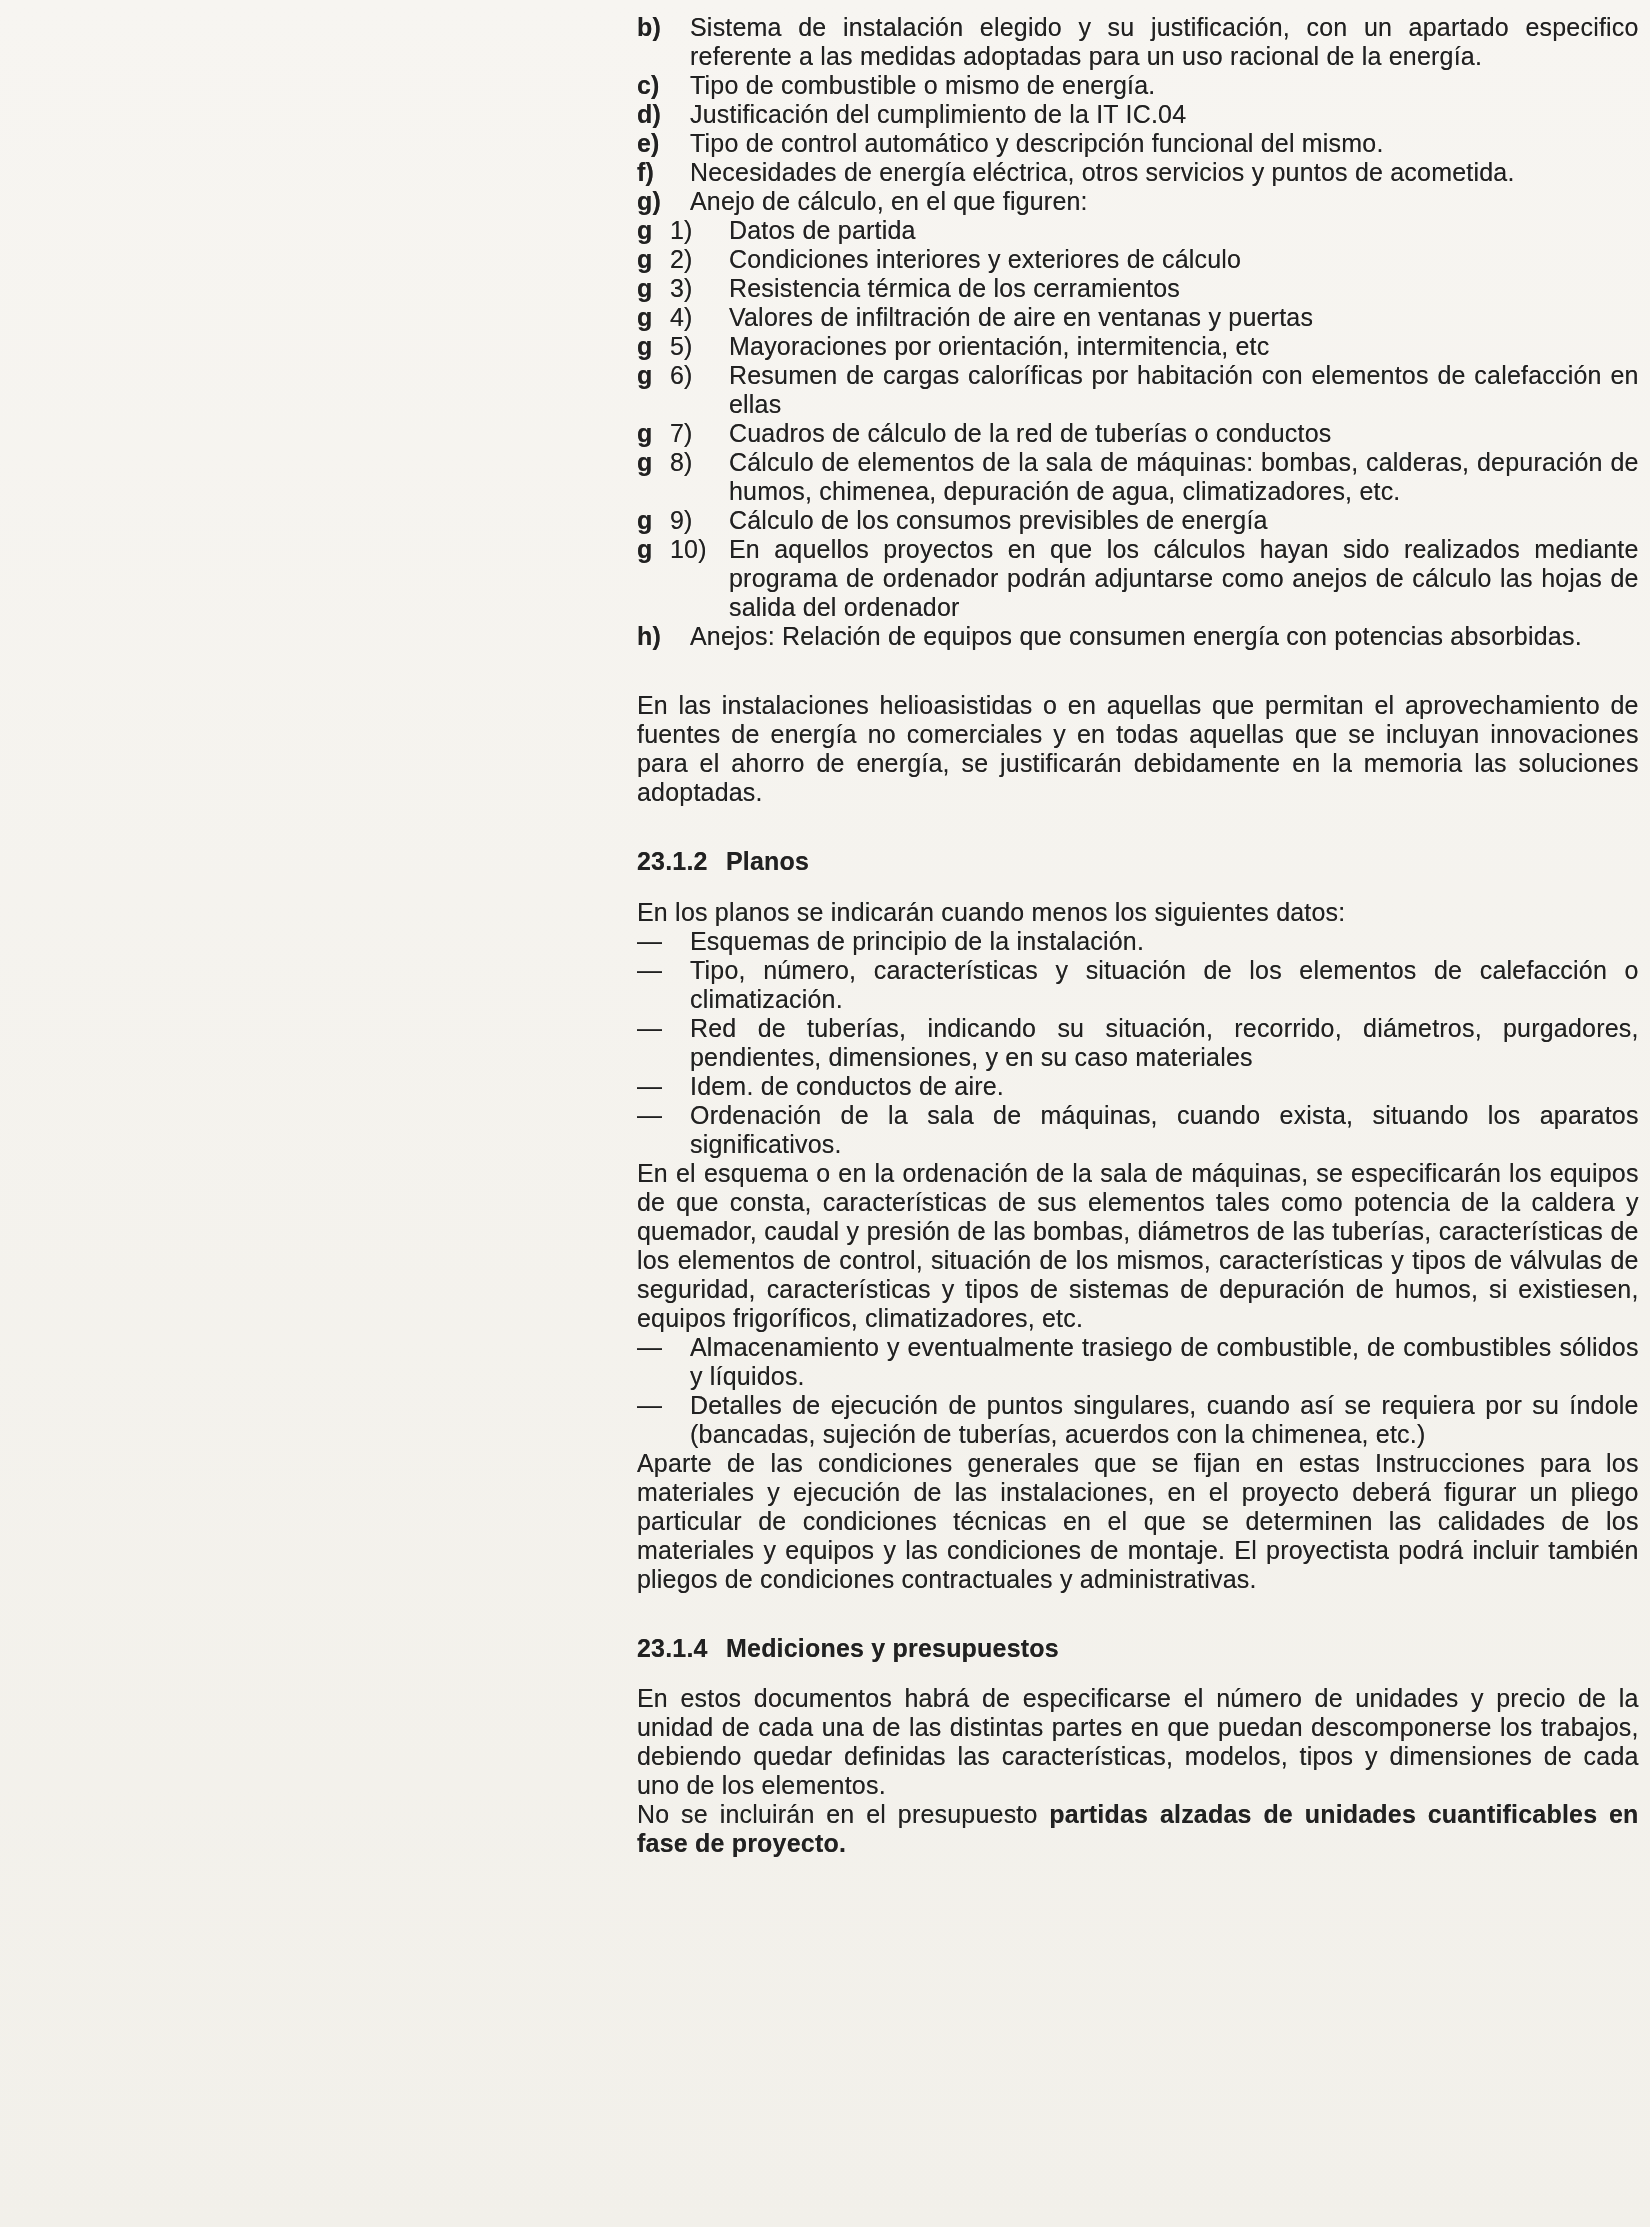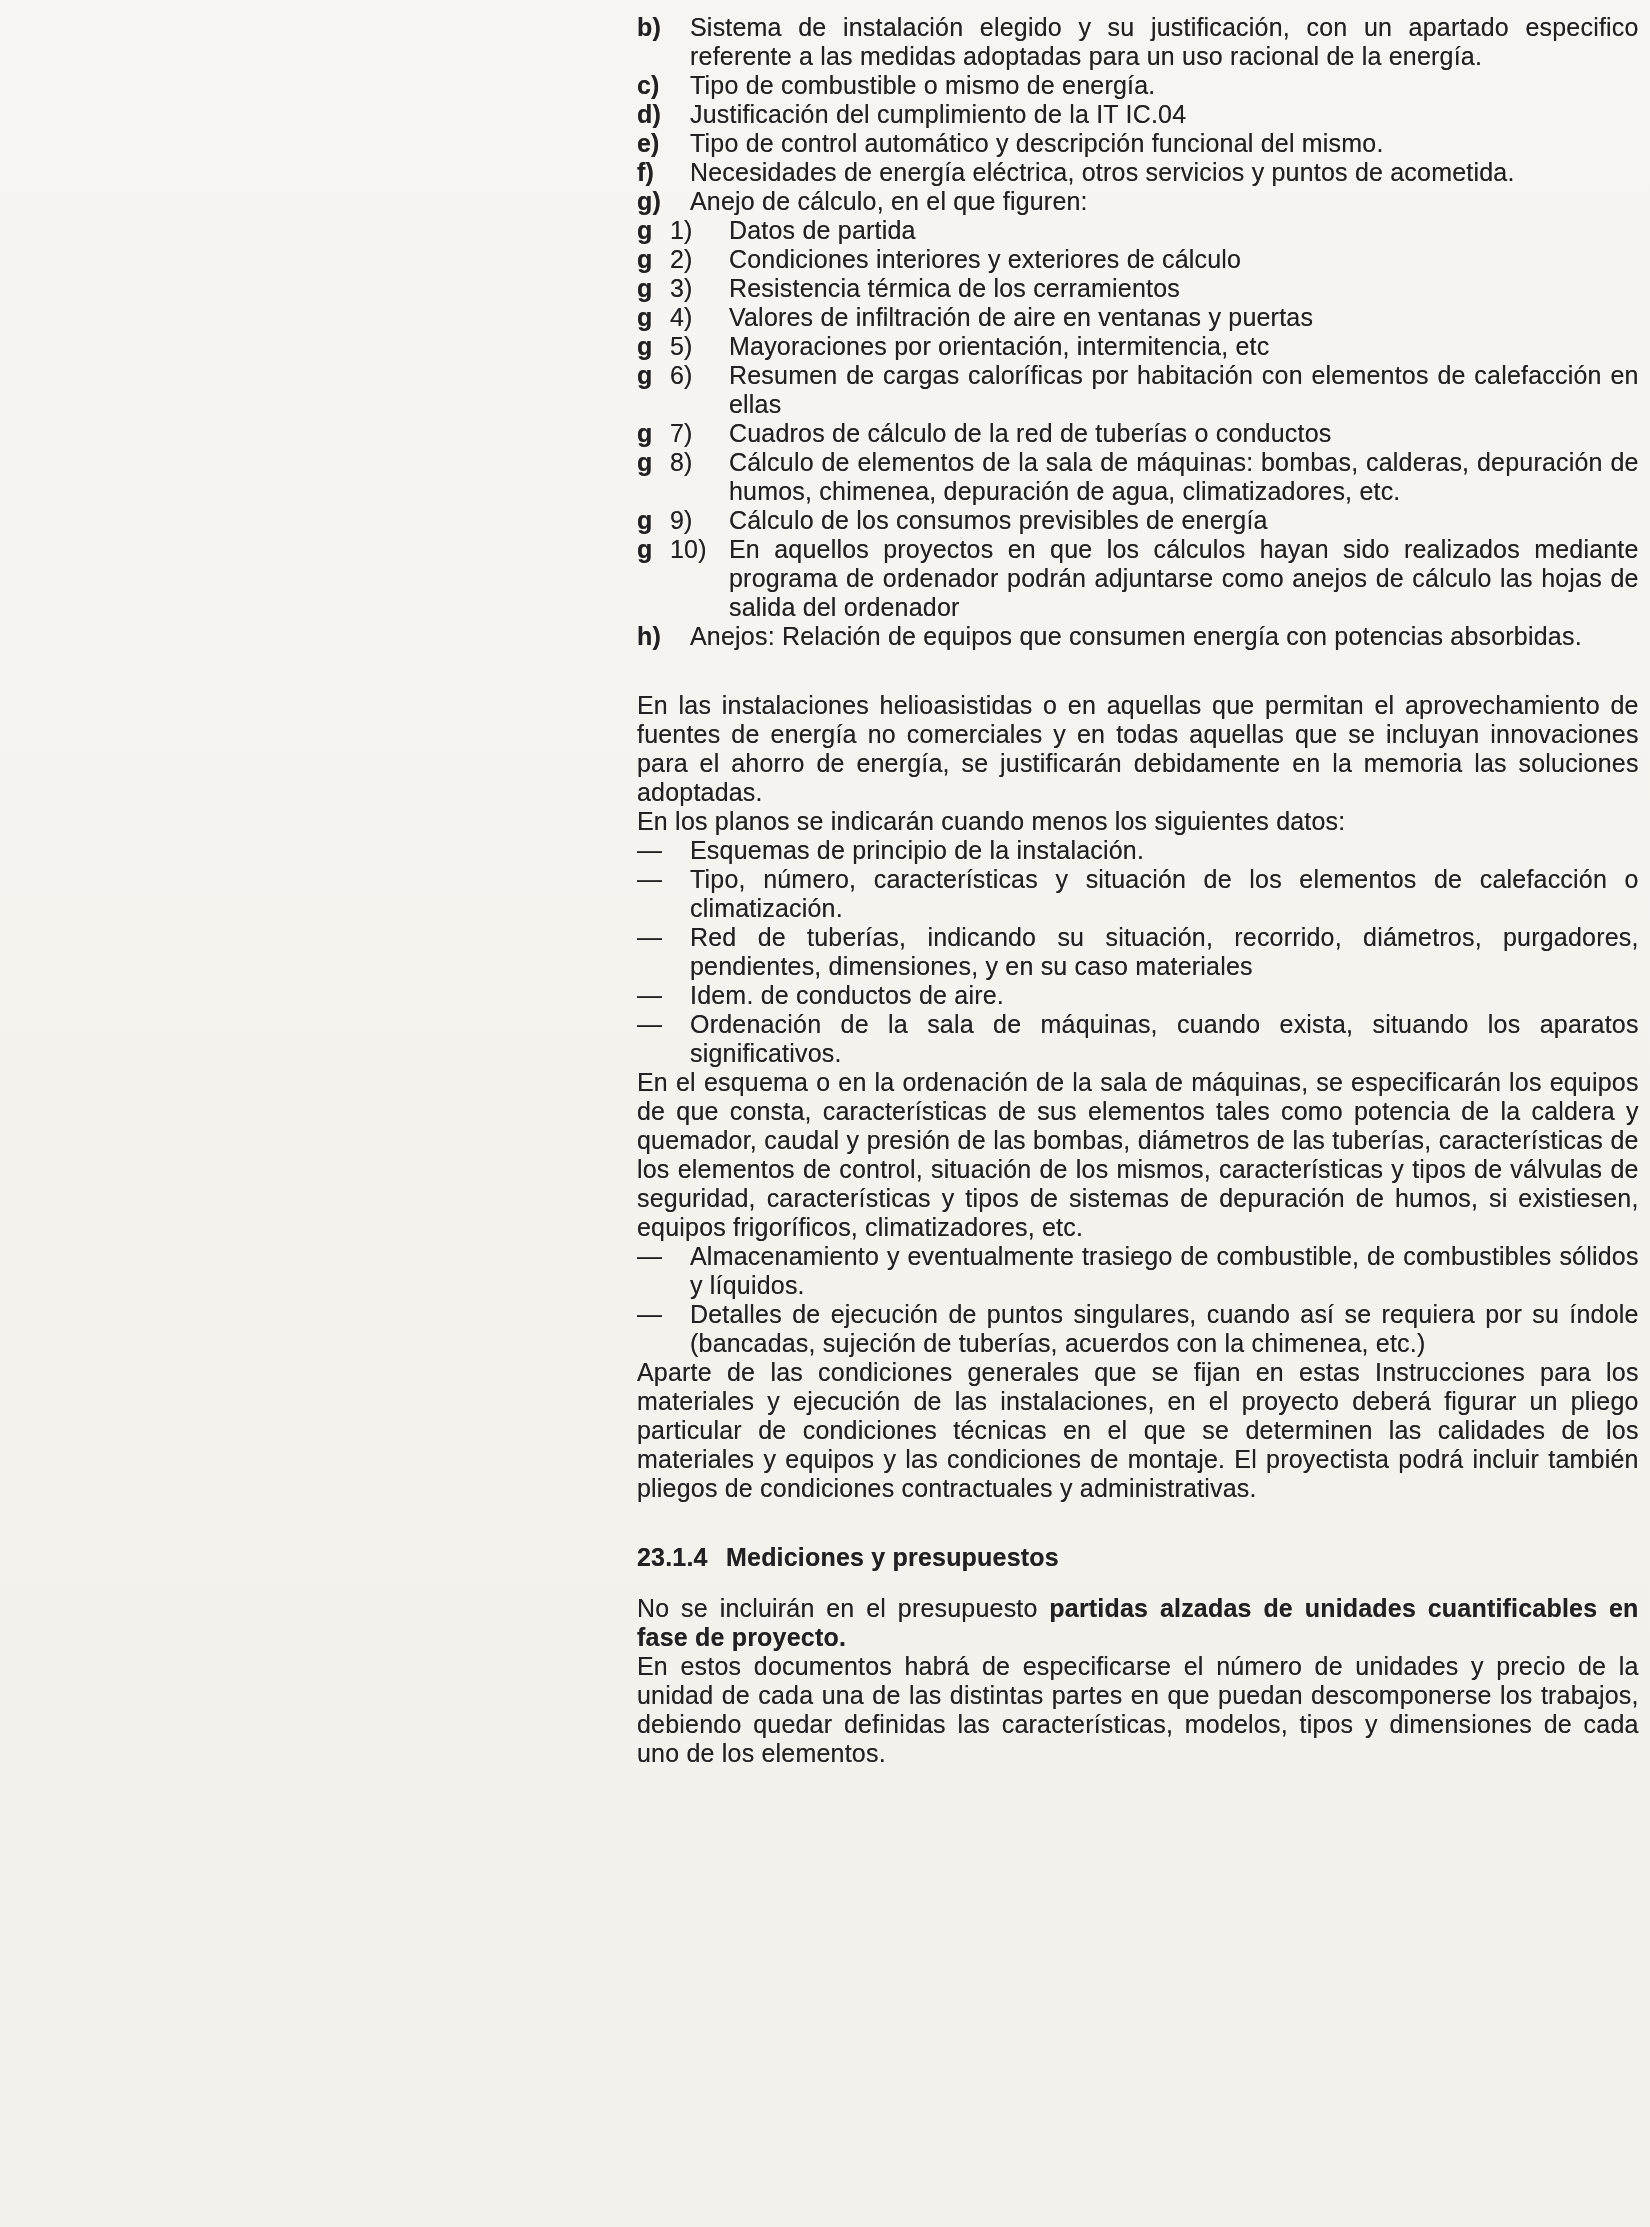--- a/index.html
+++ b/index.html
@@ -135,20 +135,24 @@
     <span class="g-text">En aquellos proyectos en que los cálculos hayan sido realizados mediante programa de ordenador podrán adjuntarse como anejos de cálculo las hojas de salida del ordenador</span>
   </div>
 
   <div class="hang">
     <span class="marker">h)</span>
     <span class="content">Anejos: Relación de equipos que consumen energía con potencias absorbidas.</span>
   </div>
 
   <p class="para mt-gap">En las instalaciones helioasistidas o en aquellas que permitan el aprovechamiento de fuentes de energía no comerciales y en todas aquellas que se incluyan innovaciones para el ahorro de energía, se justificarán debidamente en la memoria las soluciones adoptadas.</p>
 
+  <div class="heading">
+    <span class="num">23.1.2</span>
+    <span class="title">Planos</span>
+  </div>
 
   <p class="para">En los planos se indicarán cuando menos los siguientes datos:</p>
 
   <div class="hang bullet">
     <span class="marker">—</span>
     <span class="content">Esquemas de principio de la instalación.</span>
   </div>
   <div class="hang bullet">
     <span class="marker">—</span>
     <span class="content">Tipo, número, características y situación de los elementos de calefacción o climatización.</span>
@@ -179,18 +183,18 @@
 
 
 
   <p class="para">Aparte de las condiciones generales que se fijan en estas Instrucciones para los materiales y ejecución de las instalaciones, en el proyecto deberá figurar un pliego particular de condiciones técnicas en el que se determinen las calidades de los materiales y equipos y las condiciones de montaje. El proyectista podrá incluir también pliegos de condiciones contractuales y administrativas.</p>
 
   <div class="heading">
     <span class="num">23.1.4</span>
     <span class="title">Mediciones y presupuestos</span>
   </div>
 
+  <p class="para">En estos documentos habrá de especificarse el número de unidades y precio de la unidad de cada una de las distintas partes en que puedan descomponerse los trabajos, debiendo quedar definidas las características, modelos, tipos y dimensiones de cada uno de los elementos.</p>
+
   <p class="para"><span>No se incluirán en el presupuesto </span><span class="bold">partidas alzadas de unidades cuantificables en fase de proyecto.</span></p>
 
-  <p class="para">En estos documentos habrá de especificarse el número de unidades y precio de la unidad de cada una de las distintas partes en que puedan descomponerse los trabajos, debiendo quedar definidas las características, modelos, tipos y dimensiones de cada uno de los elementos.</p>
-
 </div>
 
 
 </body></html>

